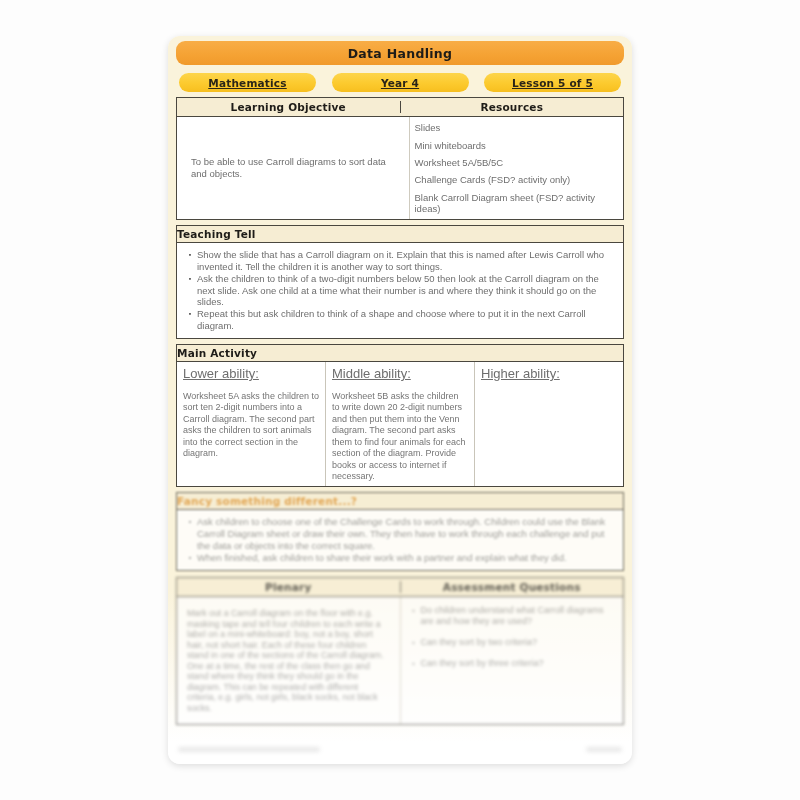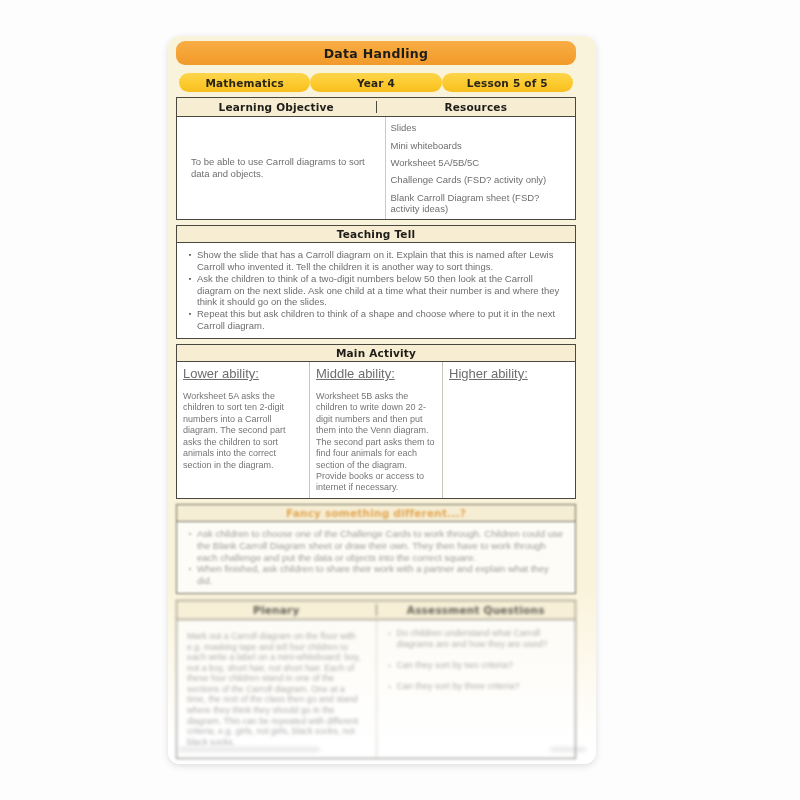--- a/index.html
+++ b/index.html
@@ -1,47 +1,47 @@
 <!DOCTYPE html>
 <html><head>
 <meta charset="utf-8">
 <style>
   * { margin: 0; padding: 0; box-sizing: border-box; }
   html, body { width: 800px; height: 800px; background: #fdfdfd; overflow: hidden;
     font-family: "Liberation Sans", sans-serif; }
 
   .page {
-    position: absolute; left: 168px; top: 36px; width: 428px; height: 728px;
+    position: absolute; left: 168px; top: 36px; width: 464px; height: 728px;
     background: linear-gradient(180deg, #faf3db 0%, #faf3db 76%, #fdfaf0 88%, #ffffff 97%);
     border-radius: 12px;
     box-shadow: 0 2px 7px rgba(0,0,0,0.13);
-    padding: 5px 20px 0 8px;
+    padding: 5px 8px 0 8px;
   }
 
   .banner {
     height: 24px; border-radius: 9px;
     background: linear-gradient(180deg, #f8ad46 0%, #f5a233 60%, #f09a2c 100%);
     display: flex; align-items: center; justify-content: center;
     font-family: "DejaVu Sans", sans-serif;
     font-weight: 800; font-size: 12.5px; color: #1e1c18; letter-spacing: 0.3px;
   }
 
   .pills { margin-top: 8px; display: flex; justify-content: space-between; padding: 0 3px; }
   .pill {
     width: 137px; height: 19px; border-radius: 10px;
     background: linear-gradient(180deg, #fdd54b 0%, #fcca2e 55%, #f7bf1f 100%);
     display: flex; align-items: center; justify-content: center;
     font-family: "DejaVu Sans", sans-serif;
-    font-weight: 800; font-size: 10.5px; color: #2a2518; letter-spacing: 0.2px;
+    font-weight: 800; font-size: 10.5px; color: #2a2518; letter-spacing: 0.2px; text-decoration: underline;
   }
 
   .tbl { margin-top: 5px; border: 1px solid #4a473f; background: #ffffff; }
   .tbl-hd {
     background: #f6edd3; border-bottom: 1px solid #4a473f;
-    display: flex; align-items: center; justify-content: center;
+    display: flex; align-items: center; 
     min-height: 17px;
     font-family: "DejaVu Sans", sans-serif;
     font-weight: 800; font-size: 10.5px; color: #1e1c18; letter-spacing: 0.2px;
   }
   .hd-split { display: flex; min-height: 19px; }
   .hd-split > div { flex: 1; display: flex; align-items: center; justify-content: center; }
   .hd-split > div + div { border-left: 1px solid #4a473f; }
 
   .row { display: flex; }
   .cell { flex: 1; padding: 5px 6px; }

